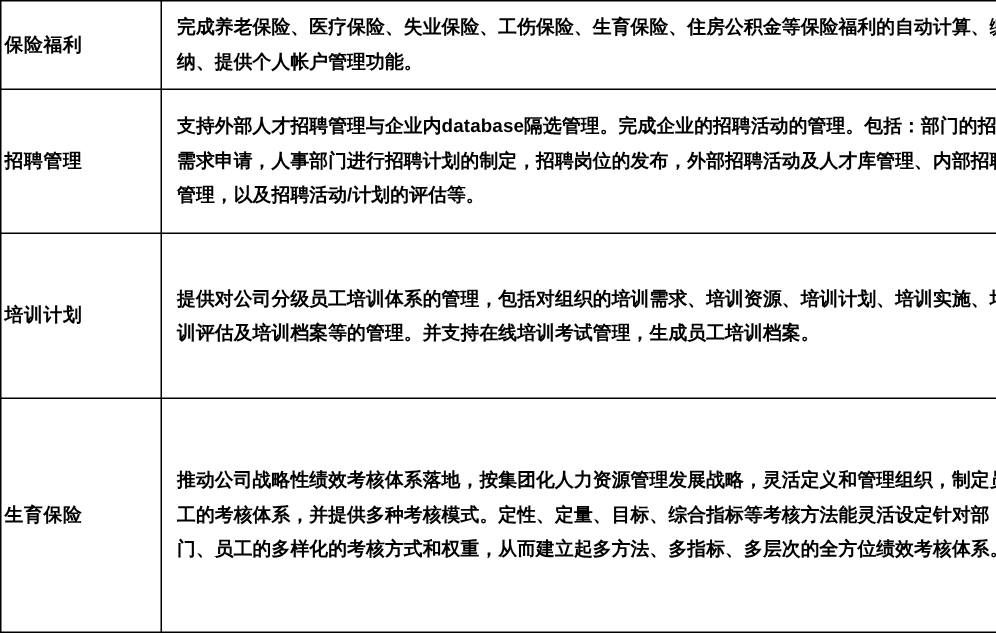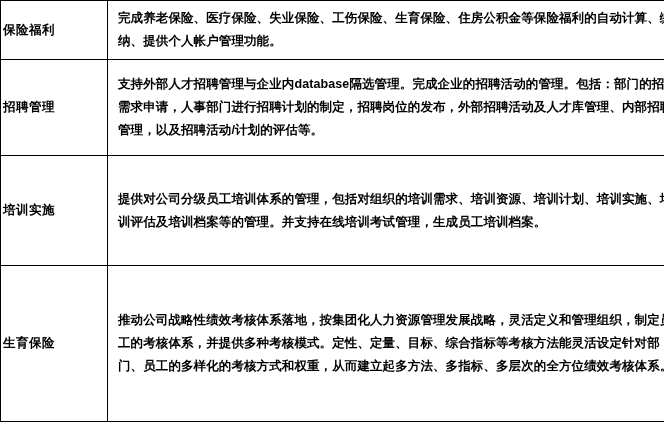--- a/index.html
+++ b/index.html
@@ -58,21 +58,21 @@
   <tbody>
     <tr class="r0">
       <td class="label-cell">保险福利</td>
       <td class="desc-cell">完成养老保险、医疗保险、失业保险、工伤保险、生育保险、住房公积金等保险福利的自动计算、缴纳、提供个人帐户管理功能。</td>
     </tr>
     <tr class="r1">
       <td class="label-cell">招聘管理</td>
       <td class="desc-cell">支持外部人才招聘管理与企业内database隔选管理。完成企业的招聘活动的管理。包括：部门的招聘需求申请，人事部门进行招聘计划的制定，招聘岗位的发布，外部招聘活动及人才库管理、内部招聘管理，以及招聘活动/计划的评估等。</td>
     </tr>
     <tr class="r2">
-      <td class="label-cell">培训实施</td>
+      <td class="label-cell">培训计划</td>
       <td class="desc-cell">提供对公司分级员工培训体系的管理，包括对组织的培训需求、培训资源、培训计划、培训实施、培训评估及培训档案等的管理。并支持在线培训考试管理，生成员工培训档案。</td>
     </tr>
     <tr class="r3">
       <td class="label-cell">生育保险</td>
       <td class="desc-cell">推动公司战略性绩效考核体系落地，按集团化人力资源管理发展战略，灵活定义和管理组织，制定员工的考核体系，并提供多种考核模式。定性、定量、目标、综合指标等考核方法能灵活设定针对部门、员工的多样化的考核方式和权重，从而建立起多方法、多指标、多层次的全方位绩效考核体系。</td>
     </tr>
   </tbody>
 </table>
 
 </body></html>

